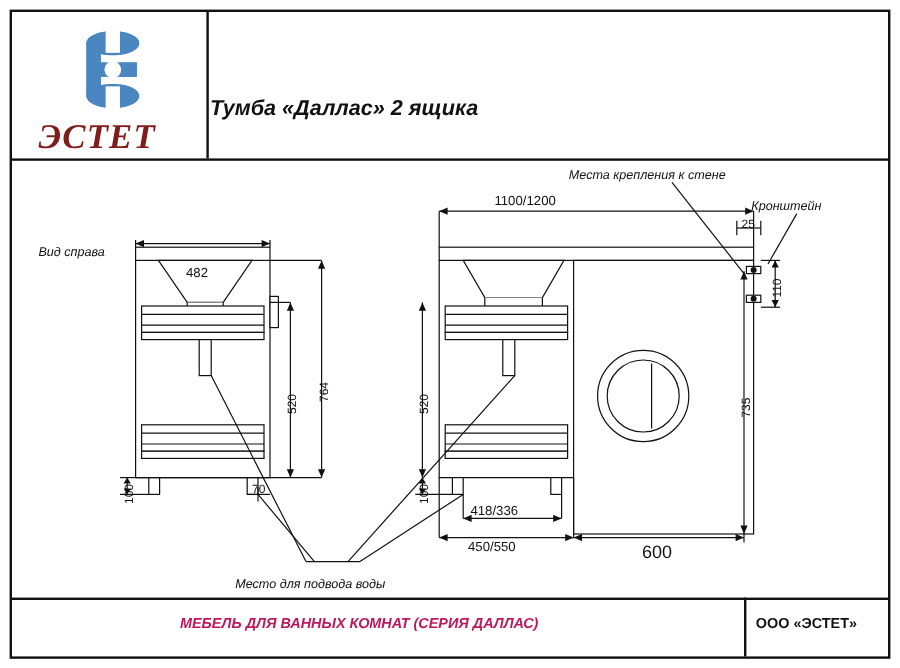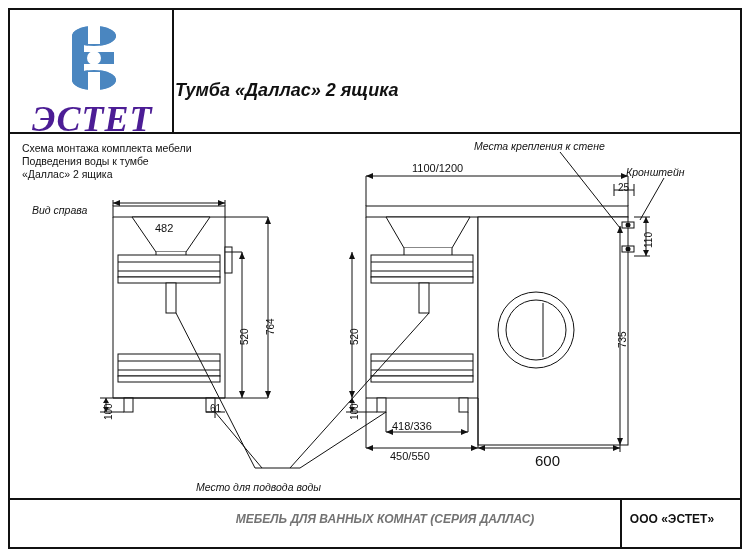--- a/index.html
+++ b/index.html
@@ -7,31 +7,31 @@
   #page{position:relative;width:750px;height:557px;overflow:hidden;background:#fff;}
 
   
   .frame{position:absolute;left:8px;top:8px;width:734px;height:541px;border:2px solid #111;box-sizing:border-box;}
   .hline{position:absolute;background:#111;height:2px;}
   .vline{position:absolute;background:#111;width:2px;}
 
   
   .logo-box{position:absolute;left:10px;top:10px;width:160px;height:122px;}
   .logo-mark{position:absolute;left:48px;top:12px;width:72px;height:72px;}
-  .logo-text{position:absolute;left:22px;top:88px;font-size:36px;font-weight:bold;font-style:italic;letter-spacing:1px;color:#4c1d95;font-family:"Liberation Serif",serif;}
+  .logo-text{position:absolute;left:22px;top:88px;font-size:29px;font-weight:bold;font-style:italic;letter-spacing:1px;color:#7f1d1d;font-family:"Liberation Serif",serif;}
 
   .title{position:absolute;left:175px;top:80px;width:565px;font-size:18px;font-weight:bold;font-style:italic;color:#111;}
 
   
   .note{position:absolute;font-size:10.5px;color:#111;line-height:13px;white-space:pre;}
   .lbl{position:absolute;font-size:10px;color:#111;white-space:nowrap;}
   .lbl-b{position:absolute;font-size:10.5px;color:#111;font-weight:normal;white-space:nowrap;font-style:italic;}
   .vlbl{position:absolute;font-size:10px;color:#111;white-space:nowrap;transform-origin:left top;transform:rotate(-90deg);}
 
-  .footer-left{position:absolute;left:150px;top:512px;width:470px;text-align:center;font-size:12px;font-weight:bold;font-style:italic;color:#737373;}
+  .footer-left{position:absolute;left:150px;top:512px;width:470px;font-size:12px;font-weight:bold;font-style:italic;color:#be185d;}
   .footer-right{position:absolute;left:622px;top:512px;width:100px;text-align:center;font-size:12px;font-weight:bold;color:#111;}
 
   svg{position:absolute;left:0;top:0;overflow:visible;}
 </style>
 </head>
 <body>
 
 <div id="page">
 
   <div class="frame"></div>
@@ -54,23 +54,20 @@
       <rect x="26" y="30" width="30" height="12" fill="#4a86c0"></rect>
       <path d="M30 2 L42 2 L42 22 L30 22 Z" fill="#ffffff"></path>
       <path d="M30 50 L42 50 L42 70 L30 70 Z" fill="#ffffff"></path>
       <circle cx="36" cy="36" r="7" fill="#ffffff"></circle>
     </svg>
     <div class="logo-text">ЭСТЕТ</div>
   </div>
 
   <div class="title">Тумба «Даллас» 2 ящика</div>
 
-  <div class="note" style="left:22px;top:142px;">Схема монтажа комплекта мебели
-Подведения воды к тумбе
-«Даллас» 2 ящика</div>
 
   <div class="lbl-b" style="left:32px;top:204px;">Вид справа</div>
 
   <svg width="750" height="557">
     <g stroke="#111" fill="none" stroke-width="1">
 
       <rect x="113" y="206" width="112" height="11" fill="#ffffff"></rect>
 
       <path d="M132 217 L210 217 L186 252 L156 252 Z" fill="#ffffff"></path>
       <path d="M156 252 L156 262 L186 262 L186 252" fill="#ffffff"></path>
@@ -207,21 +204,21 @@
       <line x1="429" y1="313" x2="290" y2="468"></line>
       <line x1="386" y1="412" x2="300" y2="468"></line>
       <line x1="255" y1="468" x2="300" y2="468"></line>
     </g>
   </svg>
 
   <div class="lbl" style="left:155px;top:190px;font-size:11px;margin-top:32px;">482</div>
   <div class="vlbl" style="left:239px;top:345px;">520</div>
   <div class="vlbl" style="left:265px;top:335px;">764</div>
   <div class="vlbl" style="left:103px;top:420px;">100</div>
-  <div class="lbl" style="left:210px;top:403px;">61</div>
+  <div class="lbl" style="left:210px;top:403px;">70</div>
 
   <div class="lbl" style="left:412px;top:162px;font-size:11px;">1100/1200</div>
   <div class="lbl" style="left:618px;top:182px;">25</div>
   <div class="vlbl" style="left:643px;top:248px;">110</div>
   <div class="vlbl" style="left:617px;top:348px;">735</div>
   <div class="vlbl" style="left:349px;top:345px;">520</div>
   <div class="vlbl" style="left:349px;top:420px;">100</div>
   <div class="lbl" style="left:392px;top:420px;font-size:11px;">418/336</div>
   <div class="lbl" style="left:390px;top:450px;font-size:11px;">450/550</div>
   <div class="lbl" style="left:535px;top:452px;font-size:15px;">600</div>

